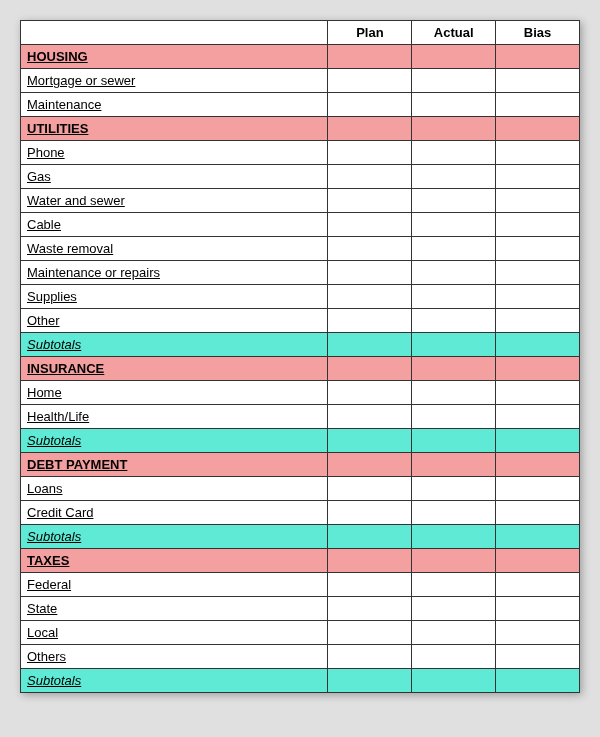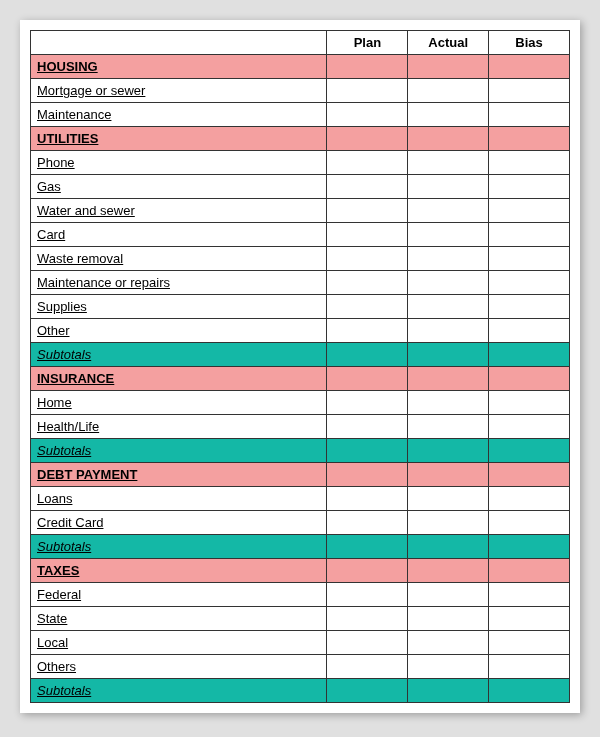--- a/index.html
+++ b/index.html
@@ -12,21 +12,20 @@
       display: flex;
       justify-content: center;
       align-items: flex-start;
       padding: 20px;
       font-family: Arial, sans-serif;
       font-size: 13px;
     }
     .page {
       background: #fff;
       width: 560px;
-      padding: 10px;
       box-shadow: 2px 2px 8px rgba(0,0,0,0.3);
     }
     table {
       width: 100%;
       border-collapse: collapse;
     }
     td, th {
       border: 1px solid #333;
       padding: 3px 6px;
       height: 24px;
@@ -42,21 +41,21 @@
     }
     .col-plan, .col-actual, .col-bias {
       width: 15%;
       text-align: center;
     }
     .row-section-header td {
       background: #f4a0a0;
       font-weight: bold;
     }
     .row-subtotal td {
-      background: #14b8a6;
+      background: #5eead4;
       font-style: italic;
     }
     .row-normal td {
       background: #fff;
     }
     .row-normal td.col-plan,
     .row-normal td.col-actual,
     .row-normal td.col-bias {
       background: #fff;
     }
@@ -116,21 +115,21 @@
           <td class="col-actual"></td>
           <td class="col-bias"></td>
         </tr>
         <tr class="row-normal">
           <td class="col-label">Water and sewer</td>
           <td class="col-plan"></td>
           <td class="col-actual"></td>
           <td class="col-bias"></td>
         </tr>
         <tr class="row-normal">
-          <td class="col-label">Card</td>
+          <td class="col-label">Cable</td>
           <td class="col-plan"></td>
           <td class="col-actual"></td>
           <td class="col-bias"></td>
         </tr>
         <tr class="row-normal">
           <td class="col-label">Waste removal</td>
           <td class="col-plan"></td>
           <td class="col-actual"></td>
           <td class="col-bias"></td>
         </tr>

